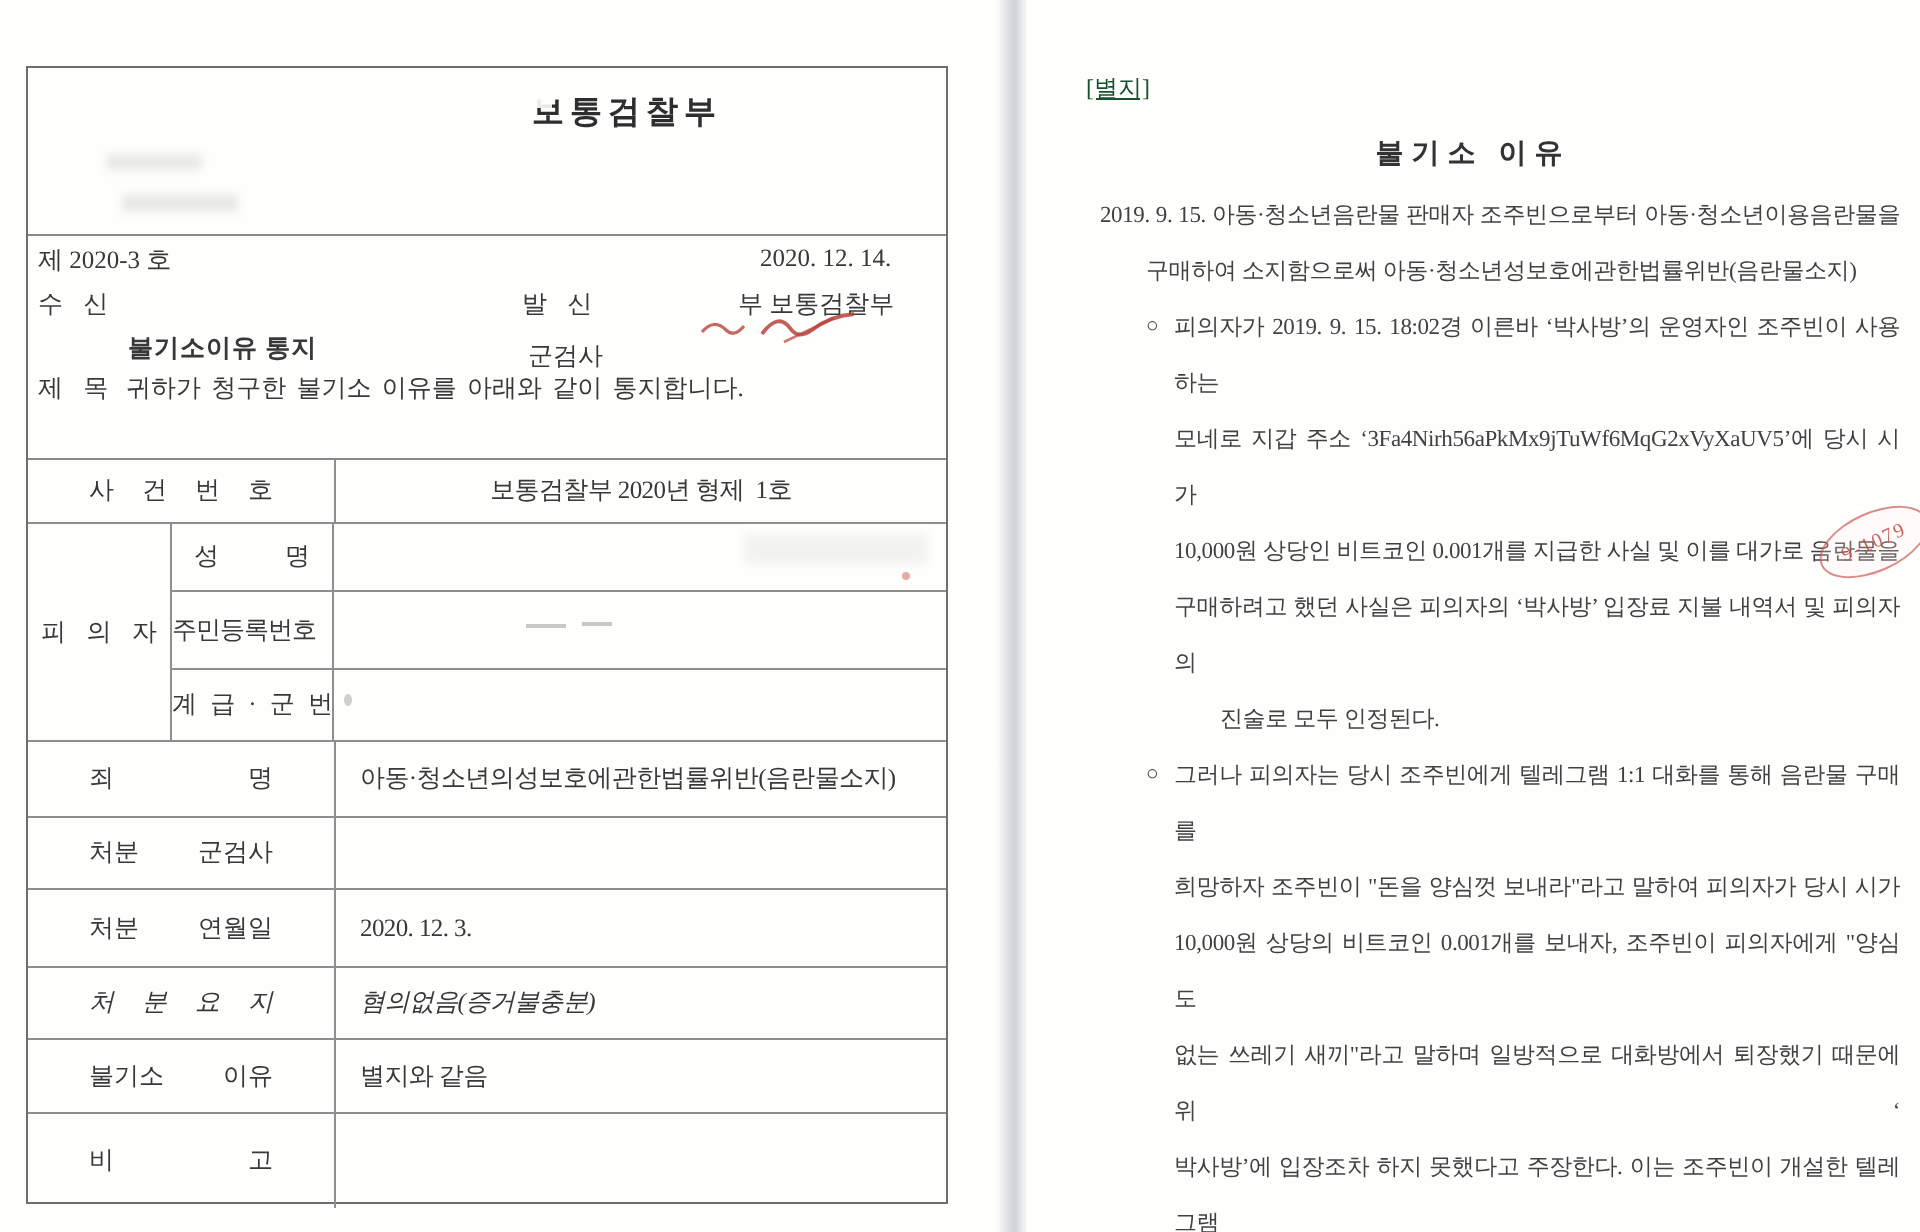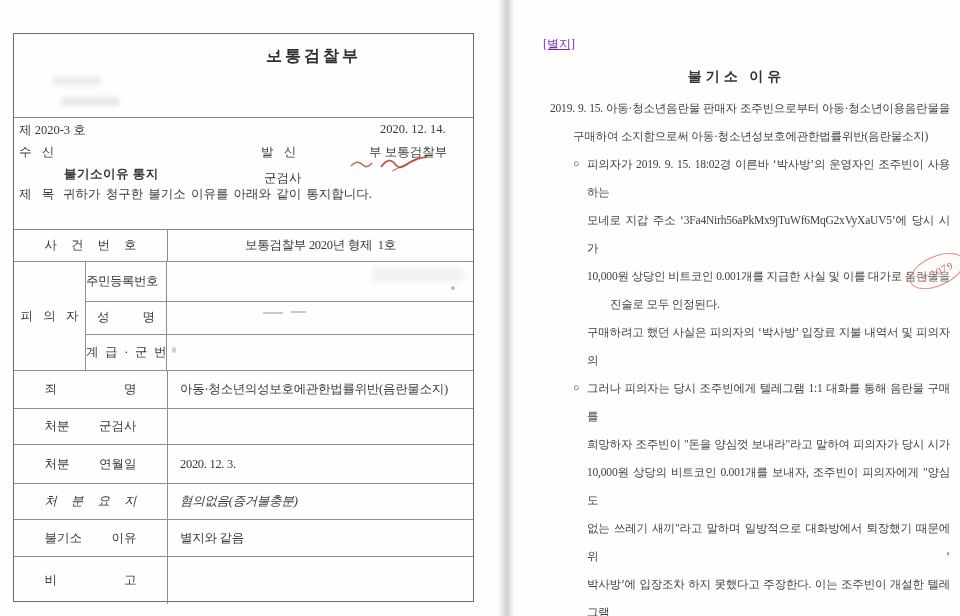--- a/index.html
+++ b/index.html
@@ -52,21 +52,21 @@
   .svcell{flex:1;display:flex;align-items:center;padding-left:12px;box-sizing:border-box;}
 
   
   .smudge{position:absolute;background:rgba(150,150,150,0.20);filter:blur(2px);border-radius:2px;}
   .dash{position:absolute;height:2px;background:#9a9a9a;opacity:.55;}
   .speck{position:absolute;border-radius:50%;}
 
   
   .right-page{position:absolute;left:513px;top:0;width:447px;height:616px;
     background:#fefefd;overflow:hidden;}
-  .annex-tag{position:absolute;left:30px;top:36px;font-size:12px;color:#6d28d9;text-decoration:underline;}
+  .annex-tag{position:absolute;left:30px;top:36px;font-size:12px;color:#14532d;text-decoration:underline;}
   .annex-title{position:absolute;left:0;top:68px;width:100%;text-align:center;
     font-size:14px;font-weight:600;letter-spacing:4px;color:#333;}
   .content{position:absolute;left:37px;top:94px;width:400px;font-size:11.5px;
     line-height:28px;color:#414141;letter-spacing:-0.2px;}
   .ln{text-align:justify;text-align-last:justify;}
   .ln.end{text-align-last:left;margin-left:23px;}
   .ln.hang{padding-left:37px;}
   .ln.bline{position:relative;padding-left:37px;}
   .obullet{position:absolute;left:23px;top:0;font-size:10.5px;}
 
@@ -115,31 +115,31 @@
           <div class="vcell center">
               <span>보통검찰부 2020년 형제  1호</span>
             </div>
         </div>
 
         <div class="tgroup" style="height:109px;">
           <div class="gcell">
               <span class="sp2">피 의 자</span>
             </div>
           <div class="gsub">
+            <div class="gsubrow" style="height:34px;">
+              <div class="slcell">
+                  <span class="sp2">성 명</span>
+                </div>
+              <div class="svcell">
+                  <span></span>
+                </div>
+            </div>
             <div class="gsubrow" style="height:40px;">
               <div class="slcell">
                   <span class="sp3">주민등록번호</span>
-                </div>
-              <div class="svcell">
-                  <span></span>
-                </div>
-            </div>
-            <div class="gsubrow" style="height:34px;">
-              <div class="slcell">
-                  <span class="sp2">성 명</span>
                 </div>
               <div class="svcell">
                   <span></span>
                 </div>
             </div>
             <div class="gsubrow lastsub" style="height:35px;">
               <div class="slcell">
                   <span class="sp3">계 급 · 군 번</span>
                 </div>
               <div class="svcell">
@@ -218,22 +218,22 @@
   <div class="right-page">
     <div class="annex-tag">[별지]</div>
     <div class="annex-title">불기소 이유</div>
 
     <div class="content">
       <div class="ln">2019. 9. 15. 아동·청소년음란물 판매자 조주빈으로부터 아동·청소년이용음란물을</div>
       <div class="ln end">구매하여 소지함으로써 아동·청소년성보호에관한법률위반(음란물소지)</div>
       <div class="ln bline"><span class="obullet">○</span><span>피의자가 2019. 9. 15. 18:02경 이른바 ‘박사방’의 운영자인 조주빈이 사용하는</span></div>
       <div class="ln hang">모네로 지갑 주소 ‘3Fa4Nirh56aPkMx9jTuWf6MqG2xVyXaUV5’에 당시 시가</div>
       <div class="ln hang">10,000원 상당인 비트코인 0.001개를 지급한 사실 및 이를 대가로 음란물을</div>
+      <div class="ln hang">구매하려고 했던 사실은 피의자의 ‘박사방’ 입장료 지불 내역서 및 피의자의</div>
       <div class="ln hang end">진술로 모두 인정된다.</div>
-      <div class="ln hang">구매하려고 했던 사실은 피의자의 ‘박사방’ 입장료 지불 내역서 및 피의자의</div>
       <div class="ln bline"><span class="obullet">○</span><span>그러나 피의자는 당시 조주빈에게 텔레그램 1:1 대화를 통해 음란물 구매를</span></div>
       <div class="ln hang">희망하자 조주빈이 "돈을 양심껏 보내라"라고 말하여 피의자가 당시 시가</div>
       <div class="ln hang">10,000원 상당의 비트코인 0.001개를 보내자, 조주빈이 피의자에게 "양심도</div>
       <div class="ln hang">없는 쓰레기 새끼"라고 말하며 일방적으로 대화방에서 퇴장했기 때문에 위 ‘</div>
       <div class="ln hang">박사방’에 입장조차 하지 못했다고 주장한다. 이는 조주빈이 개설한 텔레그램</div>
 
     </div>
 
     <div class="stamp">9-1079</div>
   </div>

